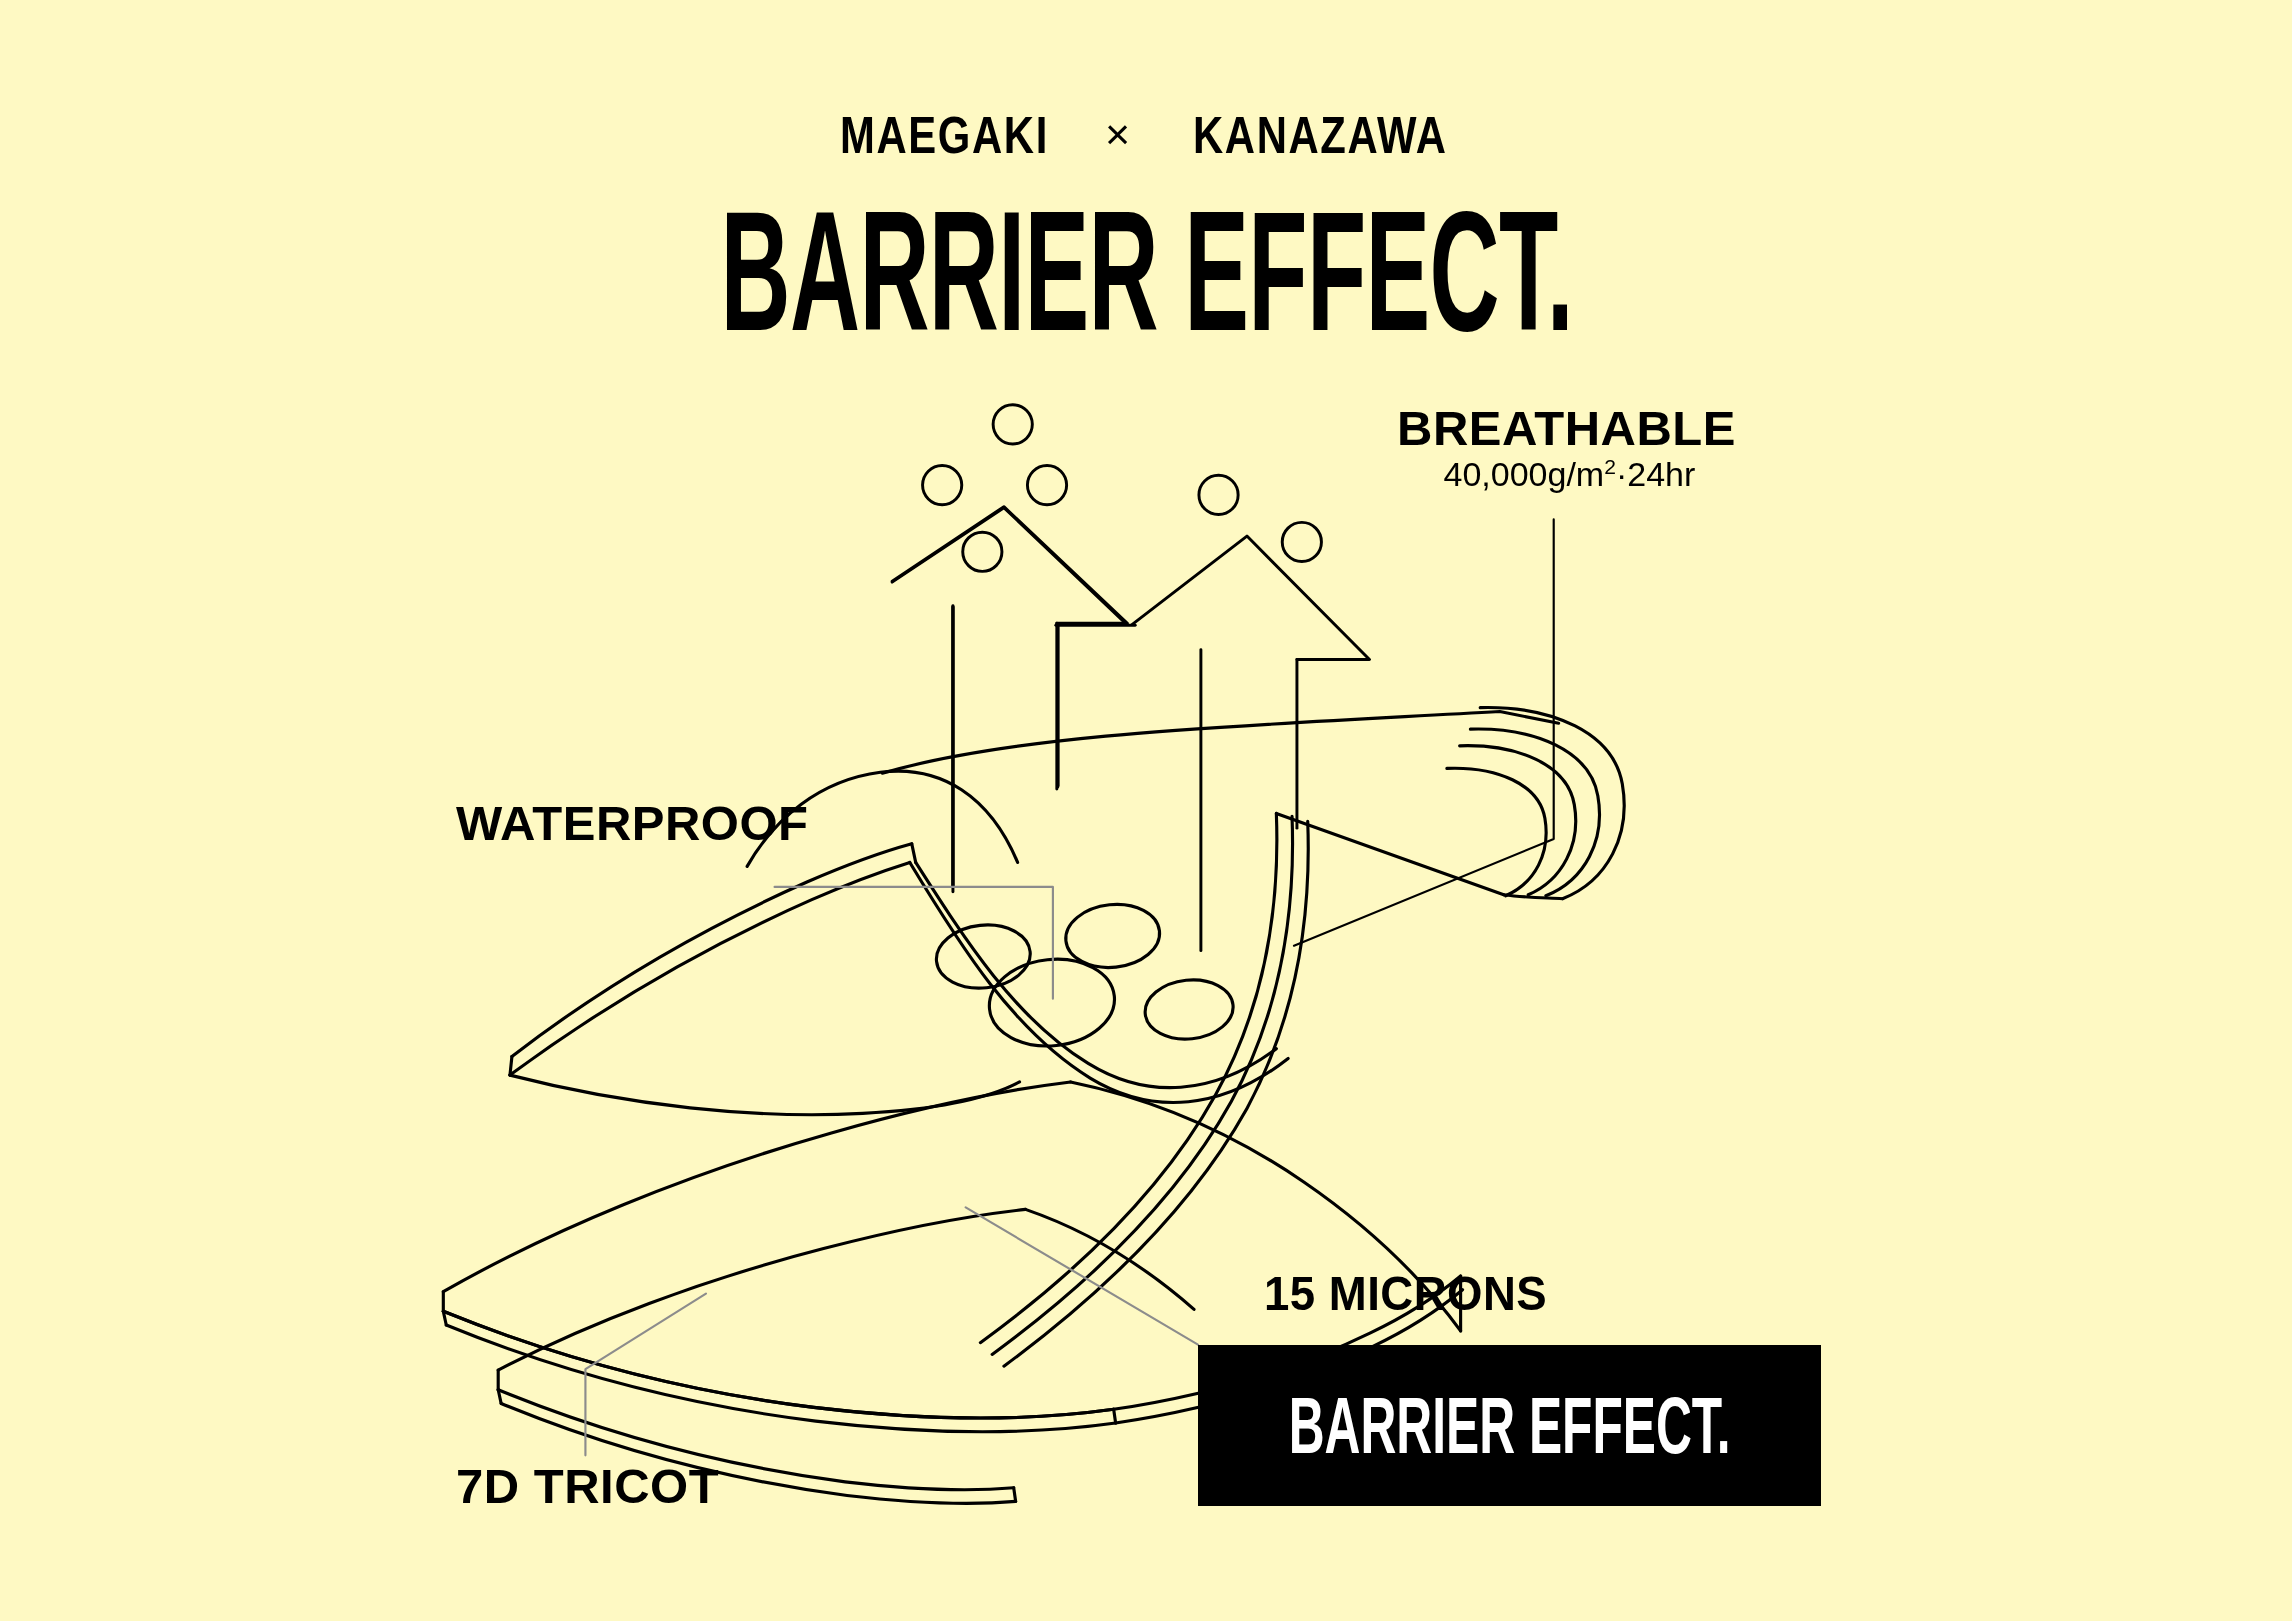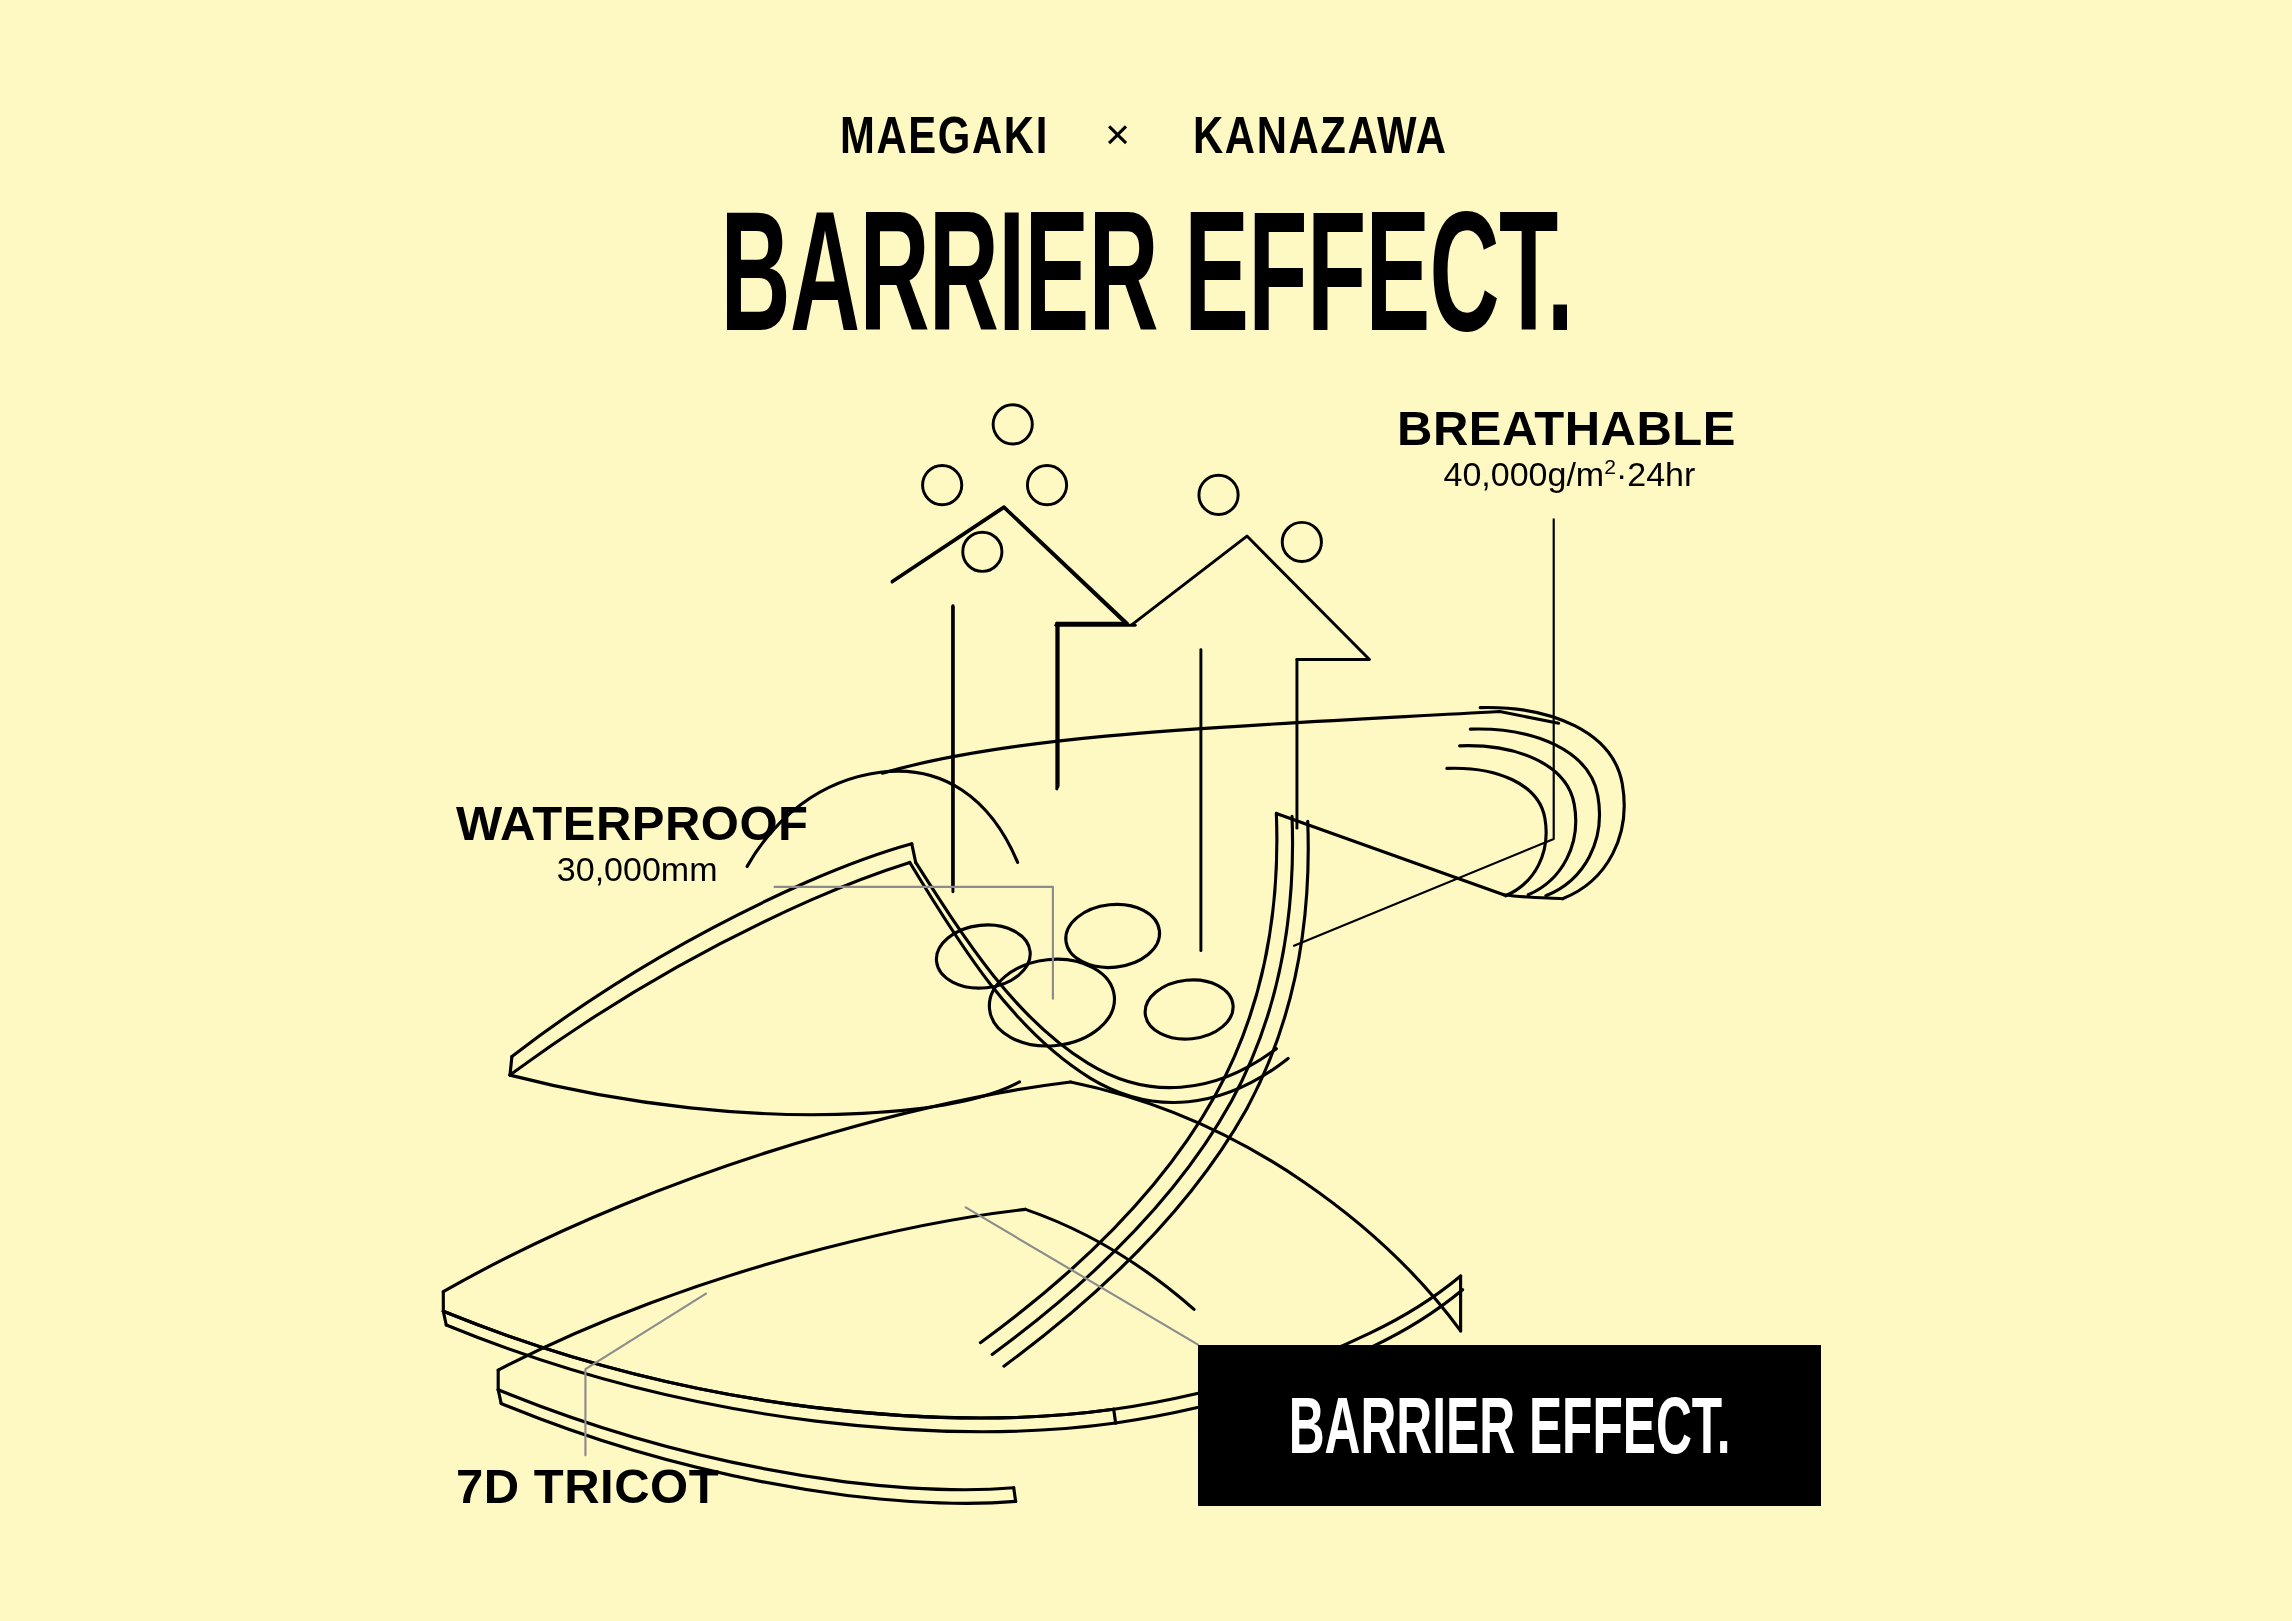--- a/index.html
+++ b/index.html
@@ -313,23 +313,25 @@
 
   </svg>
 
   <div class="callout" id="callout-breathable">
     <span class="c-title">BREATHABLE</span>
     <span class="c-sub"><span>40,000g/m</span><sup>2</sup><span>·24hr</span></span>
   </div>
 
   <div class="callout" id="callout-waterproof">
     <span class="c-title">WATERPROOF</span>
-    <span class="c-sub">30,000mm</span>
-  </div>
-
+  </div>
+
+  <div class="callout" id="callout-microns">
+    <span class="c-title">15 MICRONS</span>
+  </div>
 
   <div class="callout" id="callout-tricot">
     <span class="c-title">7D TRICOT</span>
   </div>
 
   <div id="badge">
     <span class="badge-text">BARRIER EFFECT.</span>
   </div>
 
 </div>

